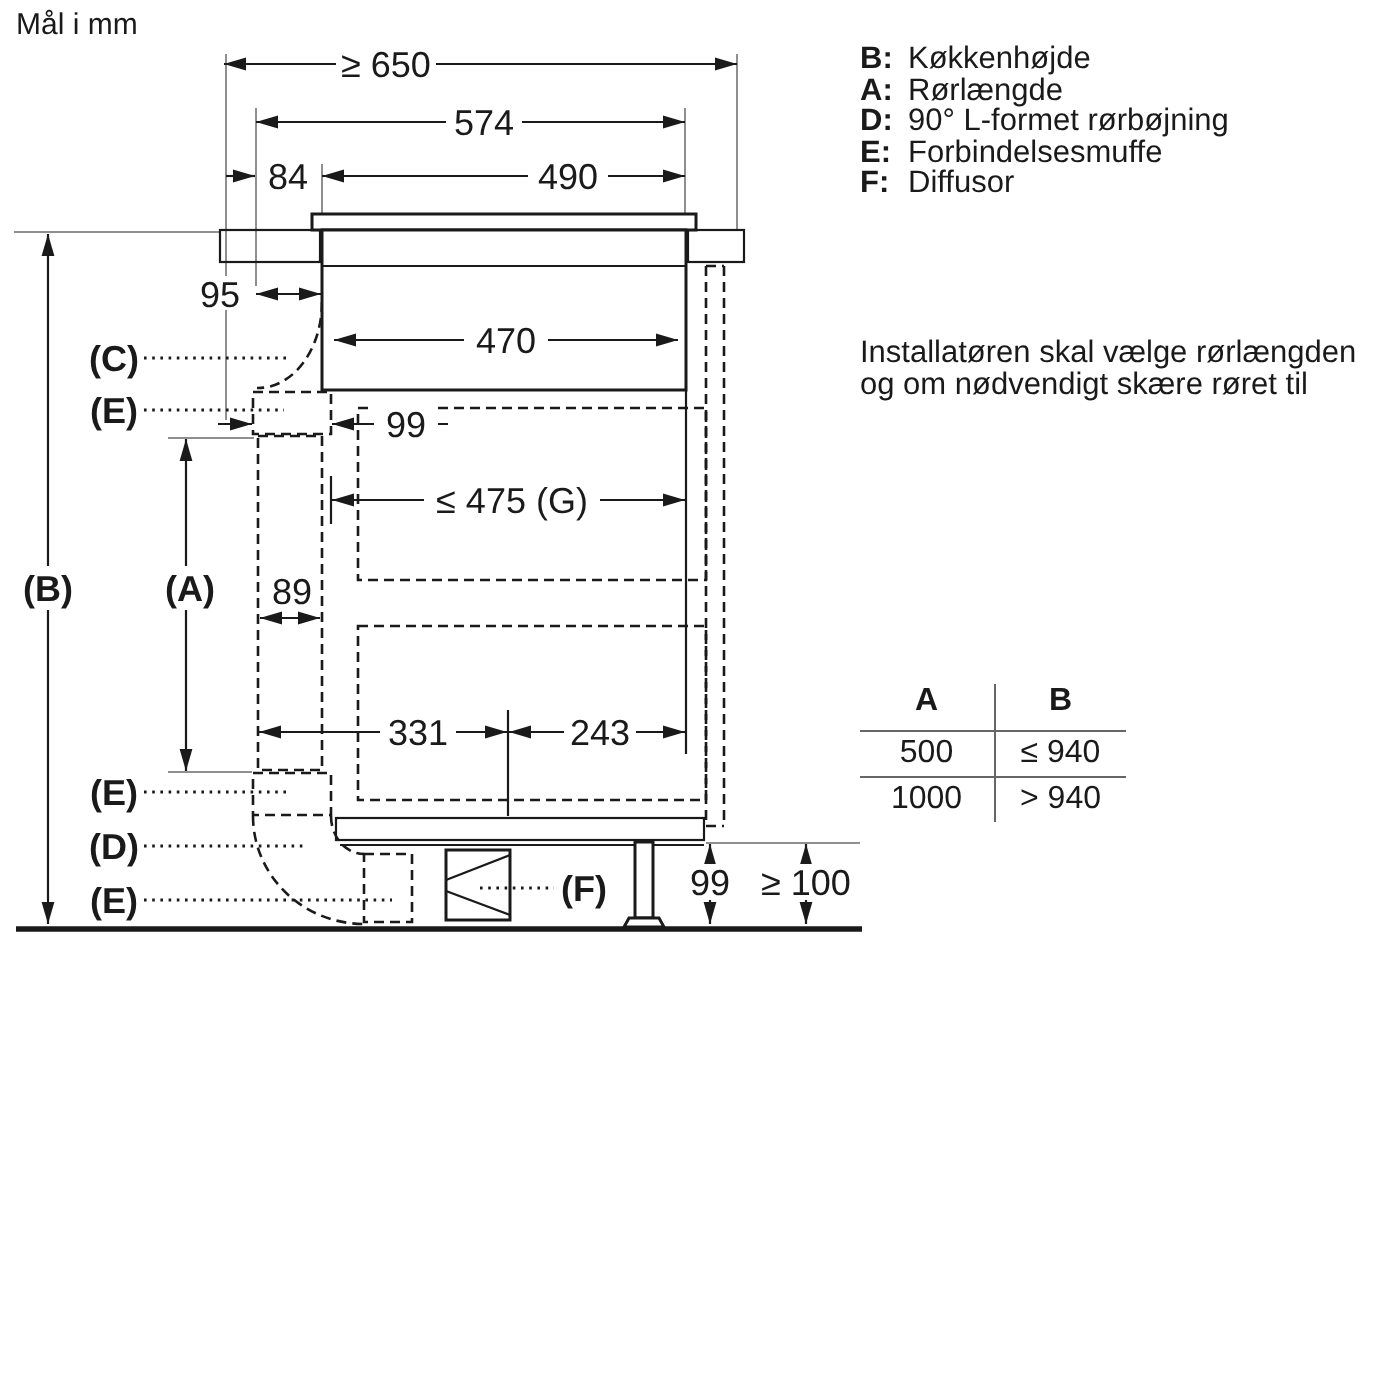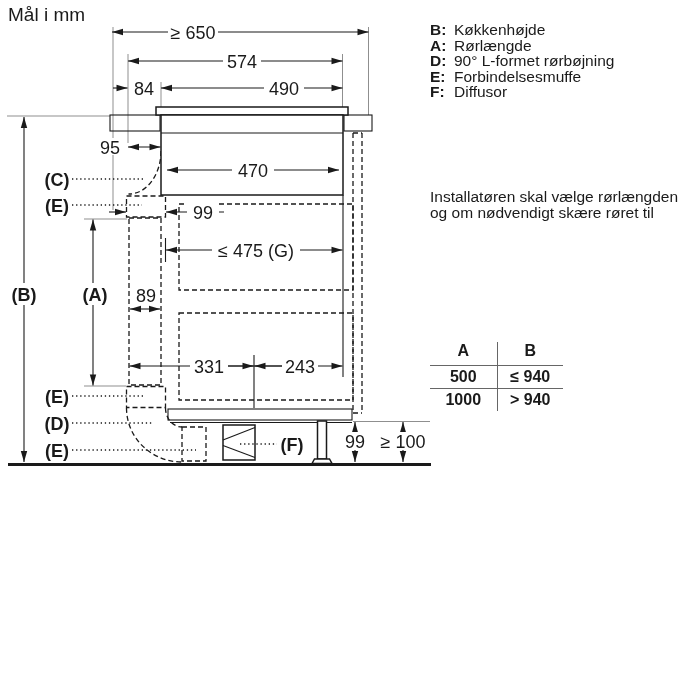--- a/index.html
+++ b/index.html
@@ -1,25 +1,25 @@
 <!DOCTYPE html>
 <html><head>
 <meta charset="utf-8">
 <style>
   html,body{margin:0;padding:0;}
   body{width:700px;height:700px;background:#ffffff;position:relative;overflow:hidden;
        font-family:"Liberation Sans","DejaVu Sans",sans-serif;color:#1a1a1a;}
   .abs{position:absolute;}
-  #title{left:8px;top:4px;font-size:19px;}
+  #title{left:8px;top:4px;font-size:15px;}
   #legend{left:430px;top:22px;font-size:15.5px;line-height:15.6px;}
   .legrow{white-space:nowrap;}
   .legkey{font-weight:bold;display:inline-block;min-width:24px;}
-  #note{left:430px;top:169px;font-size:15.5px;line-height:15.6px;margin-top:20px;}
+  #note{left:430px;top:169px;font-size:15.5px;line-height:15.6px;}
   #sizetable{left:430px;top:337px;width:133px;font-size:16px;}
-  .trow{display:flex;font-weight:bold;}
+  .trow{display:flex;}
   .tca{width:67px;text-align:center;border-right:1.2px solid #666;}
   .tcb{width:66px;text-align:center;}
   .thead{font-weight:bold;padding-top:5px;}
   .thead>div{padding-bottom:5px;}
   .tr1>div{padding-top:2px;padding-bottom:2px;border-top:1.2px solid #666;}
   .tr2>div{padding-top:2px;padding-bottom:2px;border-top:1.2px solid #666;}
   svg text{font-family:"Liberation Sans","DejaVu Sans",sans-serif;font-size:18px;fill:#1a1a1a;}
   svg text.b{font-weight:bold;}
   .dimline{stroke:#1a1a1a;stroke-width:1.1;fill:none;}
   .ext{stroke:#8f8f8f;stroke-width:1;fill:none;}

